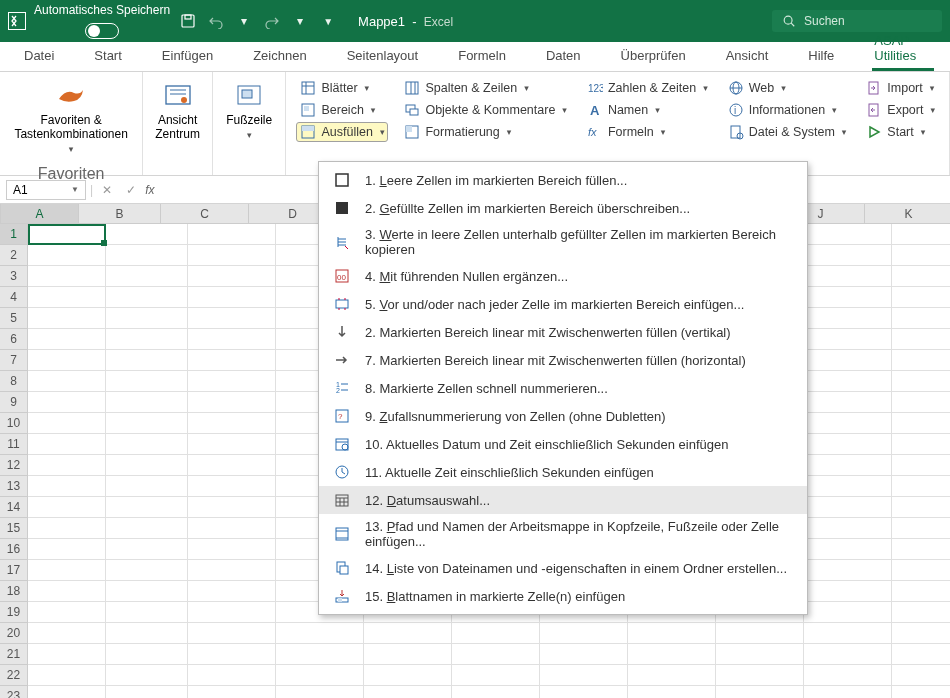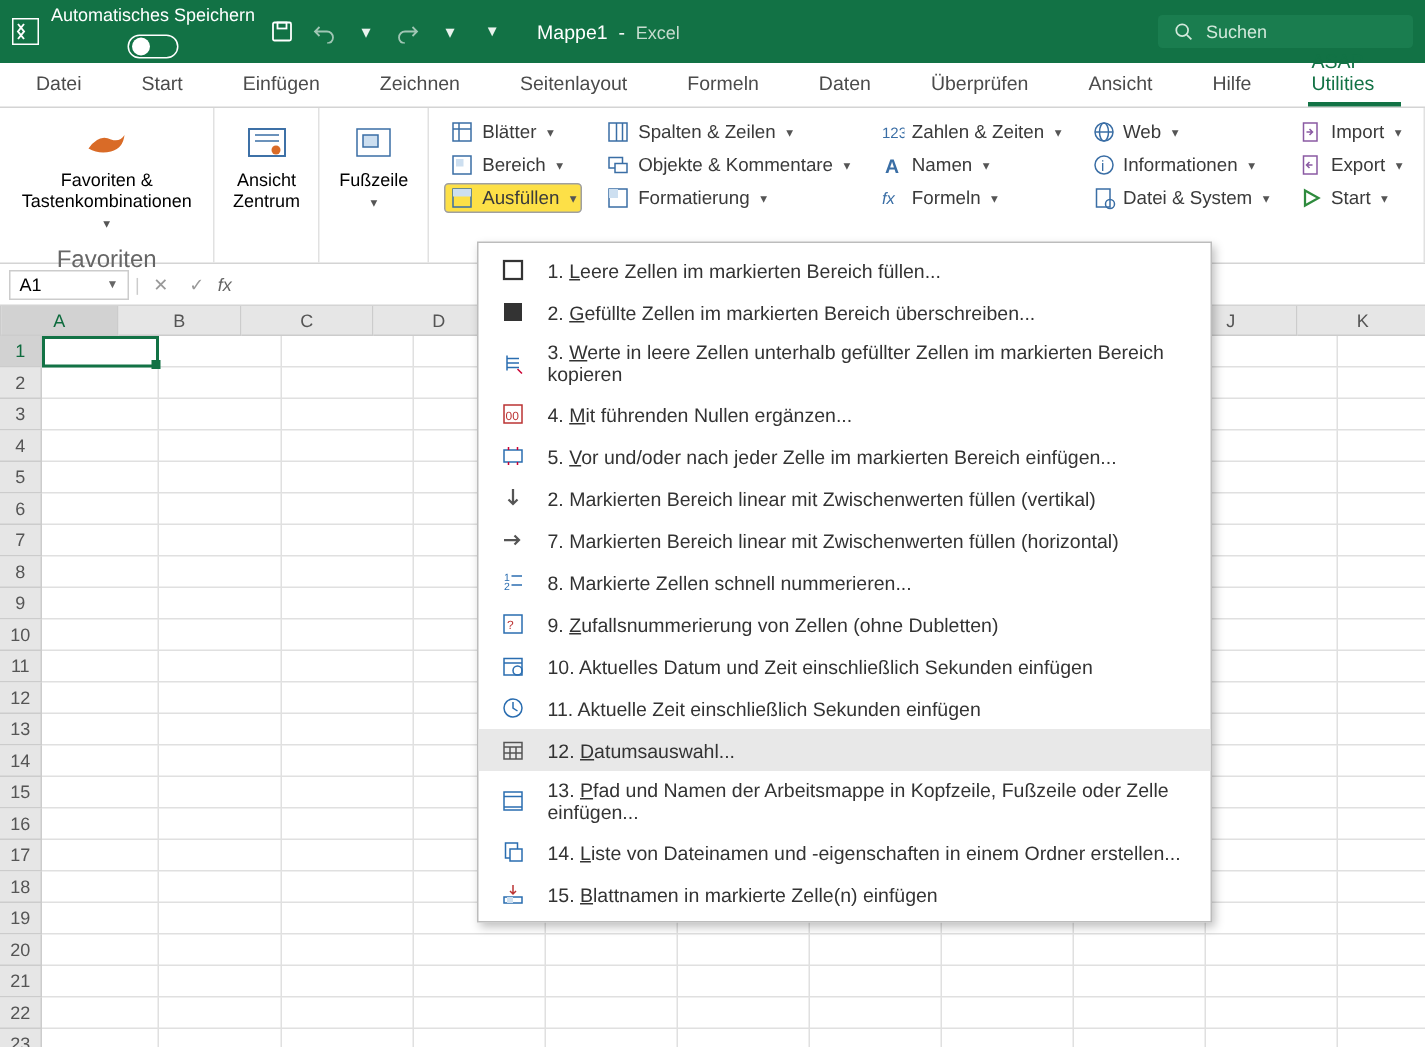--- a/index.html
+++ b/index.html
@@ -29,21 +29,21 @@
 .group-body { flex: 1; display: flex; align-items: flex-start; padding: 4px 6px; gap: 4px; }
 .group-label { text-align: center; font-size: 16px; color: #666; padding: 2px 0 4px; }
 .big-btn { display: flex; flex-direction: column; align-items: center; padding: 4px 6px; gap: 2px; cursor: pointer; }
 .big-btn .ico { width: 32px; height: 32px; display: flex; align-items: center; justify-content: center; }
 .big-btn .lbl { font-size: 12px; text-align: center; line-height: 1.15; }
 .big-btn .caret { font-size: 9px; color: #555; }
 .col { display: flex; flex-direction: column; gap: 2px; padding: 2px 4px; }
 .small-btn { display: flex; align-items: center; gap: 5px; padding: 2px 4px; font-size: 12.5px; color: #3a3a3a; cursor: pointer; border-radius: 3px; white-space: nowrap; }
 .small-btn .ico { width: 16px; height: 16px; flex: none; display: flex; align-items: center; justify-content: flex-start; }
 .small-btn .caret { font-size: 9px; color: #555; margin-left: 2px; }
-.small-btn.active { background: #fde047; border: 1px solid #a0a0a0; padding: 1px 3px; }
+.small-btn.active { background: #fef9c3; border: 1px solid #a0a0a0; padding: 1px 3px; }
 
 
 .formula-bar { height: 28px; display: flex; align-items: center; border-bottom: 1px solid #d4d4d4; padding-left: 6px; gap: 4px; }
 .name-box { width: 80px; border: 1px solid #ccc; padding: 2px 6px; font-size: 12px; display: flex; align-items: center; justify-content: space-between; }
 .name-box .dd { font-size: 8px; color: #666; }
 .fb-btn { width: 20px; color: #999; text-align: center; }
 .fx { font-style: italic; font-size: 12px; color: #666; width: 22px; }
 .fb-input { flex: 1; height: 18px; border: none; }
 .corner { width: 28px; height: 20px; background: #e6e6e6; border-right: 1px solid #ccc; border-bottom: 1px solid #ccc; }
 .col-headers { display: flex; }

